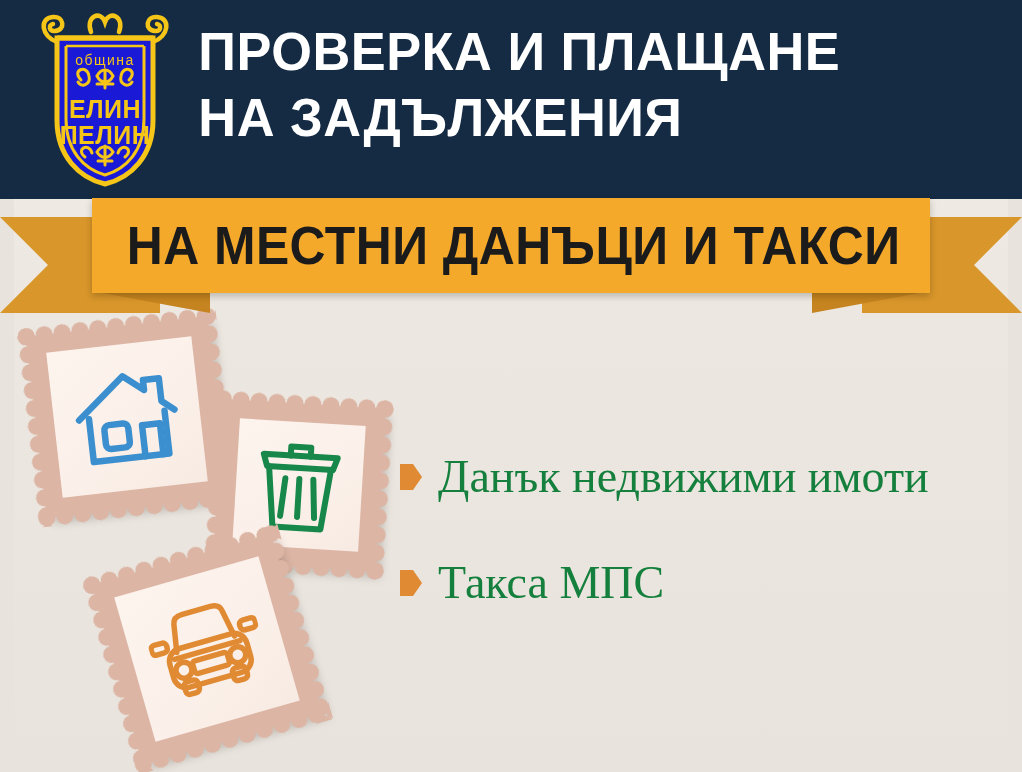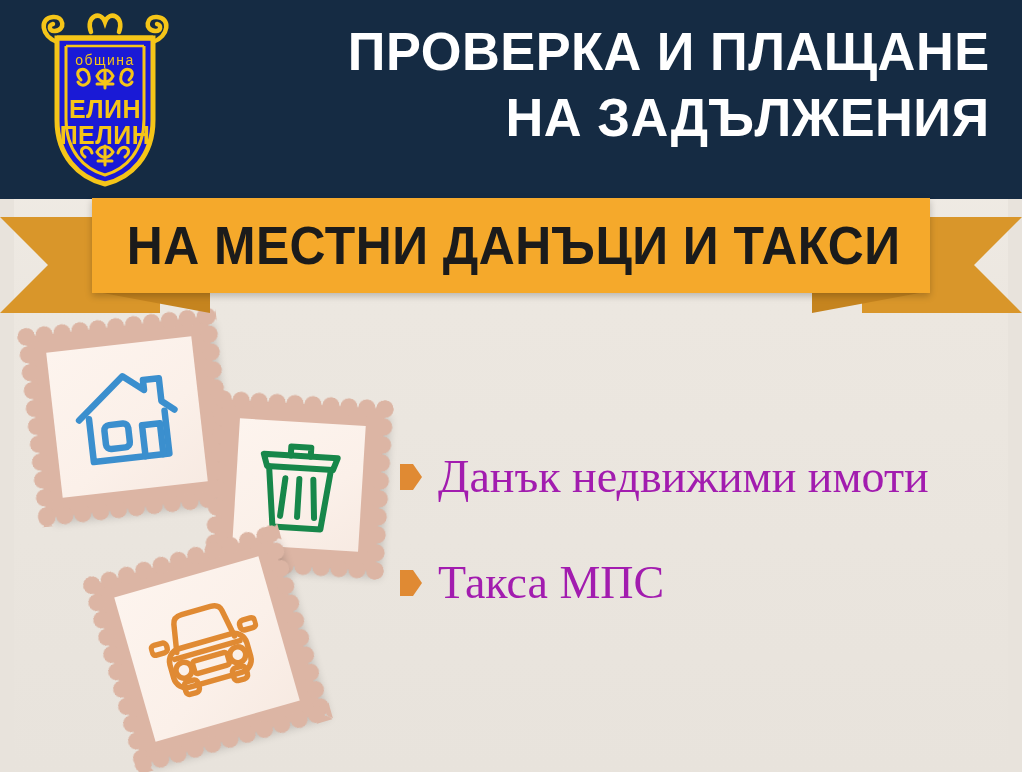--- a/index.html
+++ b/index.html
@@ -48,24 +48,24 @@
     top: 8px;
     width: 140px;
     height: 182px;
     z-index: 7;
   }
   .crest svg { display: block; width: 140px; height: 182px; }
 
   
   .title-block {
     position: absolute;
-    left: 178px;
+    left: 186px;
     top: 18px;
     width: 824px;
-    text-align: right;
+    text-align: left;
     z-index: 6;
   }
   .title-line {
     color: #ffffff;
     font-family: "Liberation Sans", sans-serif;
     font-weight: bold;
     font-size: 54px;
     line-height: 66px;
     letter-spacing: 0.5px;
     white-space: nowrap;
@@ -210,21 +210,21 @@
   }
   .bullet-marker {
     flex: 0 0 auto;
     width: 22px;
     height: 26px;
     margin-right: 16px;
     background: #e08a33;
     clip-path: polygon(0 0, 13px 0, 22px 13px, 13px 26px, 0 26px);
   }
   .bullet-label {
-    color: #a21caf;
+    color: #15803d;
     font-family: "Liberation Serif", serif;
     font-size: 46px;
     line-height: 50px;
     white-space: nowrap;
   }
 </style>
 </head>
 <body>
 
 <div id="poster">

